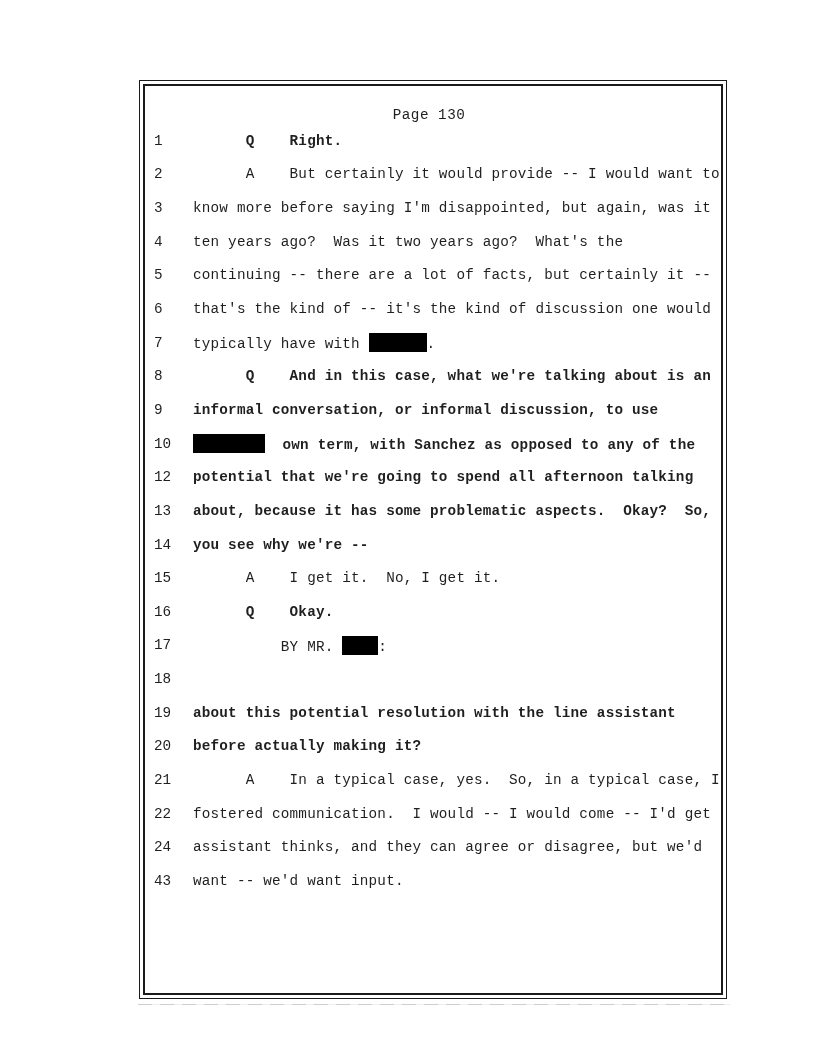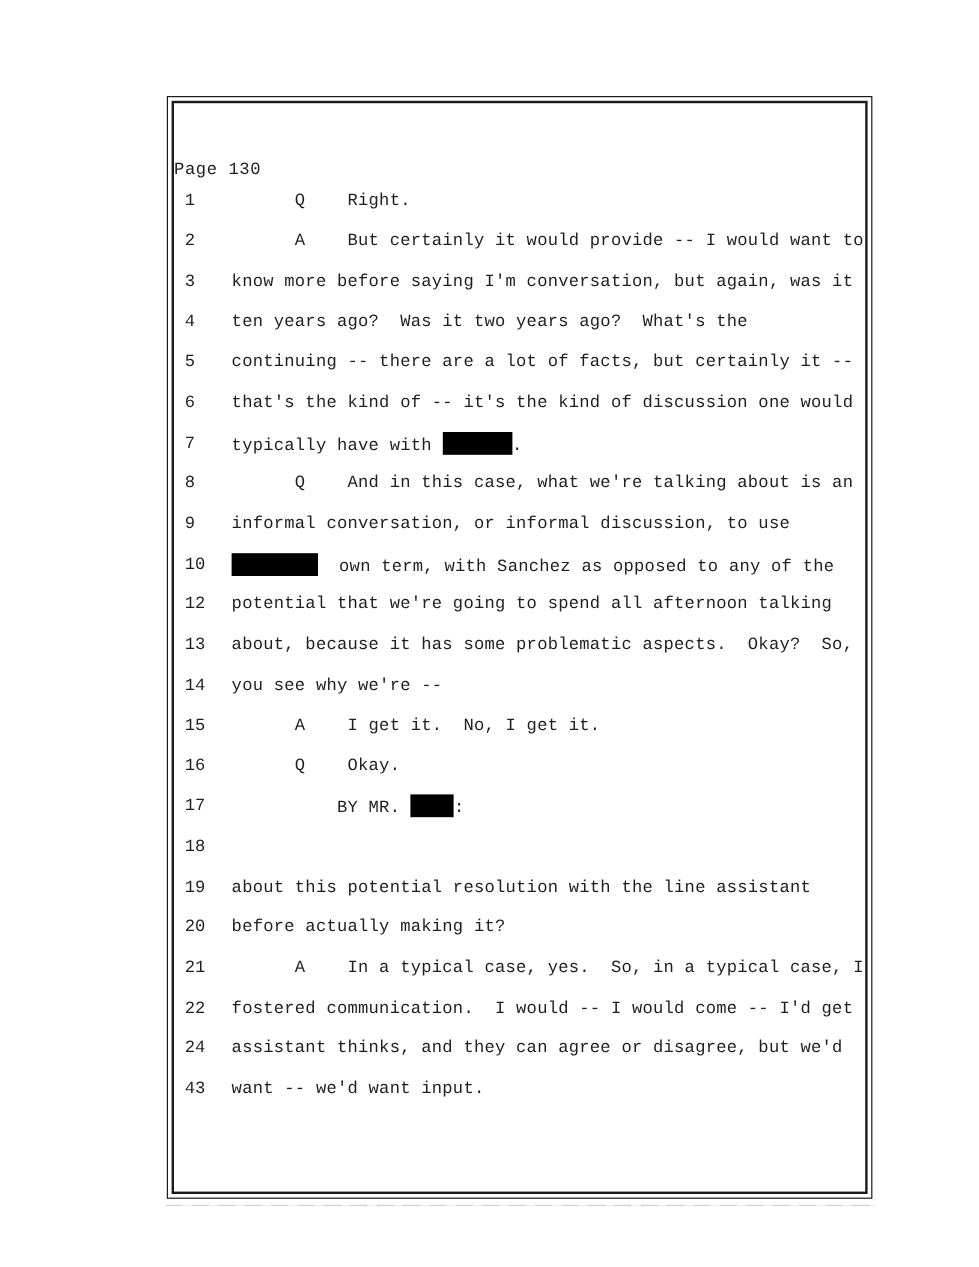--- a/index.html
+++ b/index.html
@@ -38,26 +38,25 @@
     opacity: 0.7;
   }
   .sheet-inner {
     width: 100%;
     height: 100%;
     box-sizing: border-box;
     border: 2px solid #1a1a1a;
     overflow: hidden;
   }
   .page-number-row {
-    text-align: left;
+    text-align: center;
     padding: 21px 8px 0 0;
     font-size: 14.3px;
     line-height: 17px;
     letter-spacing: 0.5px;
-    margin-top: 27px;
   }
   .transcript {
     margin-top: 0;
   }
   .line {
     display: flex;
     align-items: center;
     height: 33.65px;
     font-size: 14.3px;
   }
@@ -66,21 +65,21 @@
     box-sizing: border-box;
     width: 48px;
     padding-left: 9px;
     font-weight: normal;
   }
   .line .text {
     white-space: pre;
     letter-spacing: 0.2px;
   }
   .line.bold .text {
-    font-weight: normal;
+    font-weight: bold;
   }
   .redaction {
     display: inline-block;
     height: 19px;
     background: #000000;
     vertical-align: -4px;
   }
 </style>
 </head>
 <body>
@@ -94,21 +93,21 @@
         <div class="line bold">
           <span class="num">1</span>
           <span class="text">      Q    Right.</span>
         </div>
         <div class="line">
           <span class="num">2</span>
           <span class="text">      A    But certainly it would provide -- I would want to</span>
         </div>
         <div class="line">
           <span class="num">3</span>
-          <span class="text">know more before saying I'm conversation, but again, was it</span>
+          <span class="text">know more before saying I'm disappointed, but again, was it</span>
         </div>
         <div class="line">
           <span class="num">4</span>
           <span class="text">ten years ago?  Was it two years ago?  What's the</span>
         </div>
         <div class="line">
           <span class="num">5</span>
           <span class="text">continuing -- there are a lot of facts, but certainly it --</span>
         </div>
         <div class="line">

